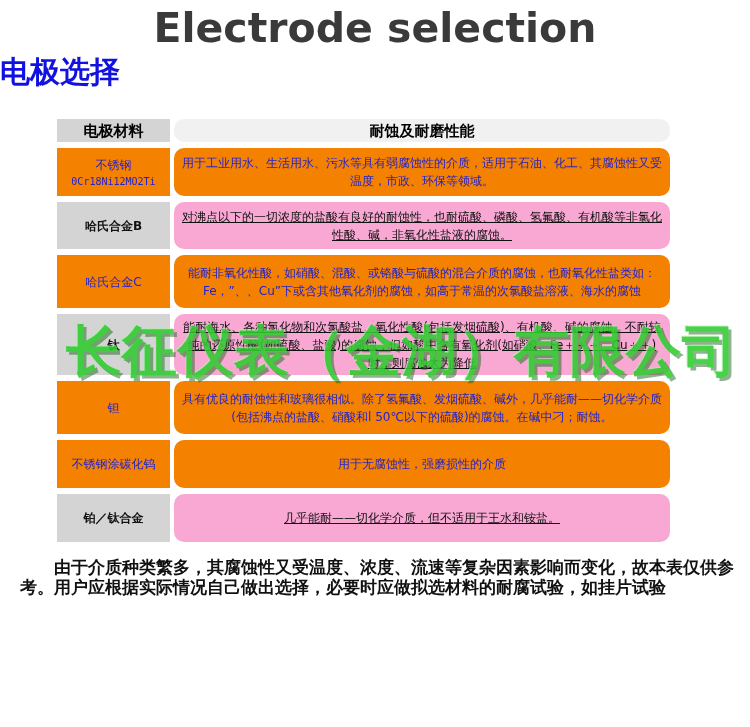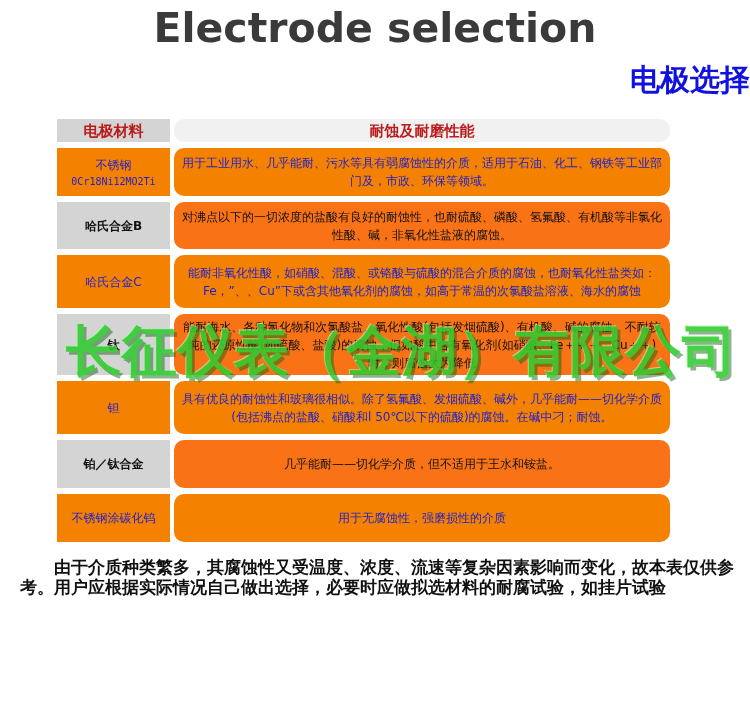--- a/index.html
+++ b/index.html
@@ -8,39 +8,39 @@
   .page {
     position:relative; width:750px; height:727px;
     background:#ffffff; overflow:hidden;
   }
   .page-title {
     margin-top:6px; text-align:center;
     font-size:41px; font-weight:700; color:#3a3a3a;
     letter-spacing:0px; line-height:1.1;
   }
   .page-subtitle {
-    margin-top:12px; text-align:right;
+    margin-top:4px; text-align:left;
     font-size:30px; font-weight:700; color:#1111e0;
     line-height:1.1;
   }
   .etable {
     position:absolute; left:57px; top:119px; width:613px;
   }
   .t-row { display:flex; gap:4px; margin-bottom:6px; }
   .t-left  { width:113px; flex:0 0 113px; display:flex; flex-direction:column;
              align-items:center; justify-content:center; text-align:center;
              padding:1px 1px; }
   .t-right { flex:1; display:flex; align-items:center; justify-content:center;
              text-align:center; padding:2px 5px;border-radius:10px; }
   .t-cell-text { font-size:12px; line-height:18px; }
   .hdr .t-left  { background:#d4d4d4; min-height:23px; }
   .hdr .t-right { background:#f1f1f1; min-height:23px; }
-  .hdr .t-cell-text { font-weight:700; color:#b91c1c; font-size:15px; }
+  .hdr .t-cell-text { font-weight:700; color:#000000; font-size:15px; }
   .gray .t-left  { background:#d4d4d4; color:#111111;font-weight:bold; }
-  .gray .t-right { background:#f97316; color:#111111; }
+  .gray .t-right { background:#f9a8d4; color:#111111;text-decoration:underline; }
   .orange .t-left  { background:#f58100; color:#2222cc; }
   .orange .t-right { background:#f58100; color:#2222cc; }
   .h-r1 .t-left,.h-r1 .t-right { min-height:48px; }
   .h-r2 .t-left,.h-r2 .t-right { min-height:47px; }
   .h-r3 .t-left,.h-r3 .t-right { min-height:53px; }
   .h-r4 .t-left,.h-r4 .t-right { min-height:61px; }
   .h-r5 .t-left,.h-r5 .t-right { min-height:53px; }
   .h-r6 .t-left,.h-r6 .t-right { min-height:48px; }
   .h-r7 .t-left,.h-r7 .t-right { min-height:48px; }
   .material-sub {
@@ -78,21 +78,21 @@
         <span class="t-cell-text">耐蚀及耐磨性能</span>
       </div>
     </div>
 
     <div class="t-row orange h-r1">
       <div class="t-left">
         <span class="t-cell-text">不锈钢</span>
         <span class="material-sub">0Cr18Ni12MO2Ti</span>
       </div>
       <div class="t-right">
-        <span class="t-cell-text">用于工业用水、几乎能耐、污水等具有弱腐蚀性的介质，适用于石油、化工、钢铁等工业部门及，市政、环保等领域。</span>
+        <span class="t-cell-text">用于工业用水、生活用水、污水等具有弱腐蚀性的介质，适用于石油、化工、其腐蚀性又受温度，市政、环保等领域。</span>
       </div>
     </div>
 
     <div class="t-row gray h-r2">
       <div class="t-left">
         <span class="t-cell-text">哈氏合金B</span>
       </div>
       <div class="t-right">
         <span class="t-cell-text">对沸点以下的一切浓度的盐酸有良好的耐蚀性，也耐硫酸、磷酸、氢氟酸、有机酸等非氯化性酸、碱，非氧化性盐液的腐蚀。</span>
       </div>
@@ -118,35 +118,35 @@
 
     <div class="t-row orange h-r5">
       <div class="t-left">
         <span class="t-cell-text">钽</span>
       </div>
       <div class="t-right">
         <span class="t-cell-text">具有优良的耐蚀性和玻璃很相似。除了氢氟酸、发烟硫酸、碱外，几乎能耐——切化学介质(包括沸点的盐酸、硝酸和l 50℃以下的硫酸)的腐蚀。在碱中刁；耐蚀。</span>
       </div>
     </div>
 
+    <div class="t-row orange h-r7">
+      <div class="t-left">
+        <span class="t-cell-text">不锈钢涂碳化钨</span>
+      </div>
+      <div class="t-right">
+        <span class="t-cell-text">用于无腐蚀性，强磨损性的介质</span>
+      </div>
+    </div>
+
     <div class="t-row gray h-r6">
       <div class="t-left">
         <span class="t-cell-text">铂／钛合金</span>
       </div>
       <div class="t-right">
         <span class="t-cell-text">几乎能耐——切化学介质，但不适用于王水和铵盐。</span>
-      </div>
-    </div>
-
-    <div class="t-row orange h-r7">
-      <div class="t-left">
-        <span class="t-cell-text">不锈钢涂碳化钨</span>
-      </div>
-      <div class="t-right">
-        <span class="t-cell-text">用于无腐蚀性，强磨损性的介质</span>
       </div>
     </div>
 
   </div>
 
   <div class="watermark">长征仪表（金湖）有限公司</div>
 
   <div class="footnote">由于介质种类繁多，其腐蚀性又受温度、浓度、流速等复杂因素影响而变化，故本表仅供参考。用户应根据实际情况自己做出选择，必要时应做拟选材料的耐腐试验，如挂片试验</div>
 
 </div>

